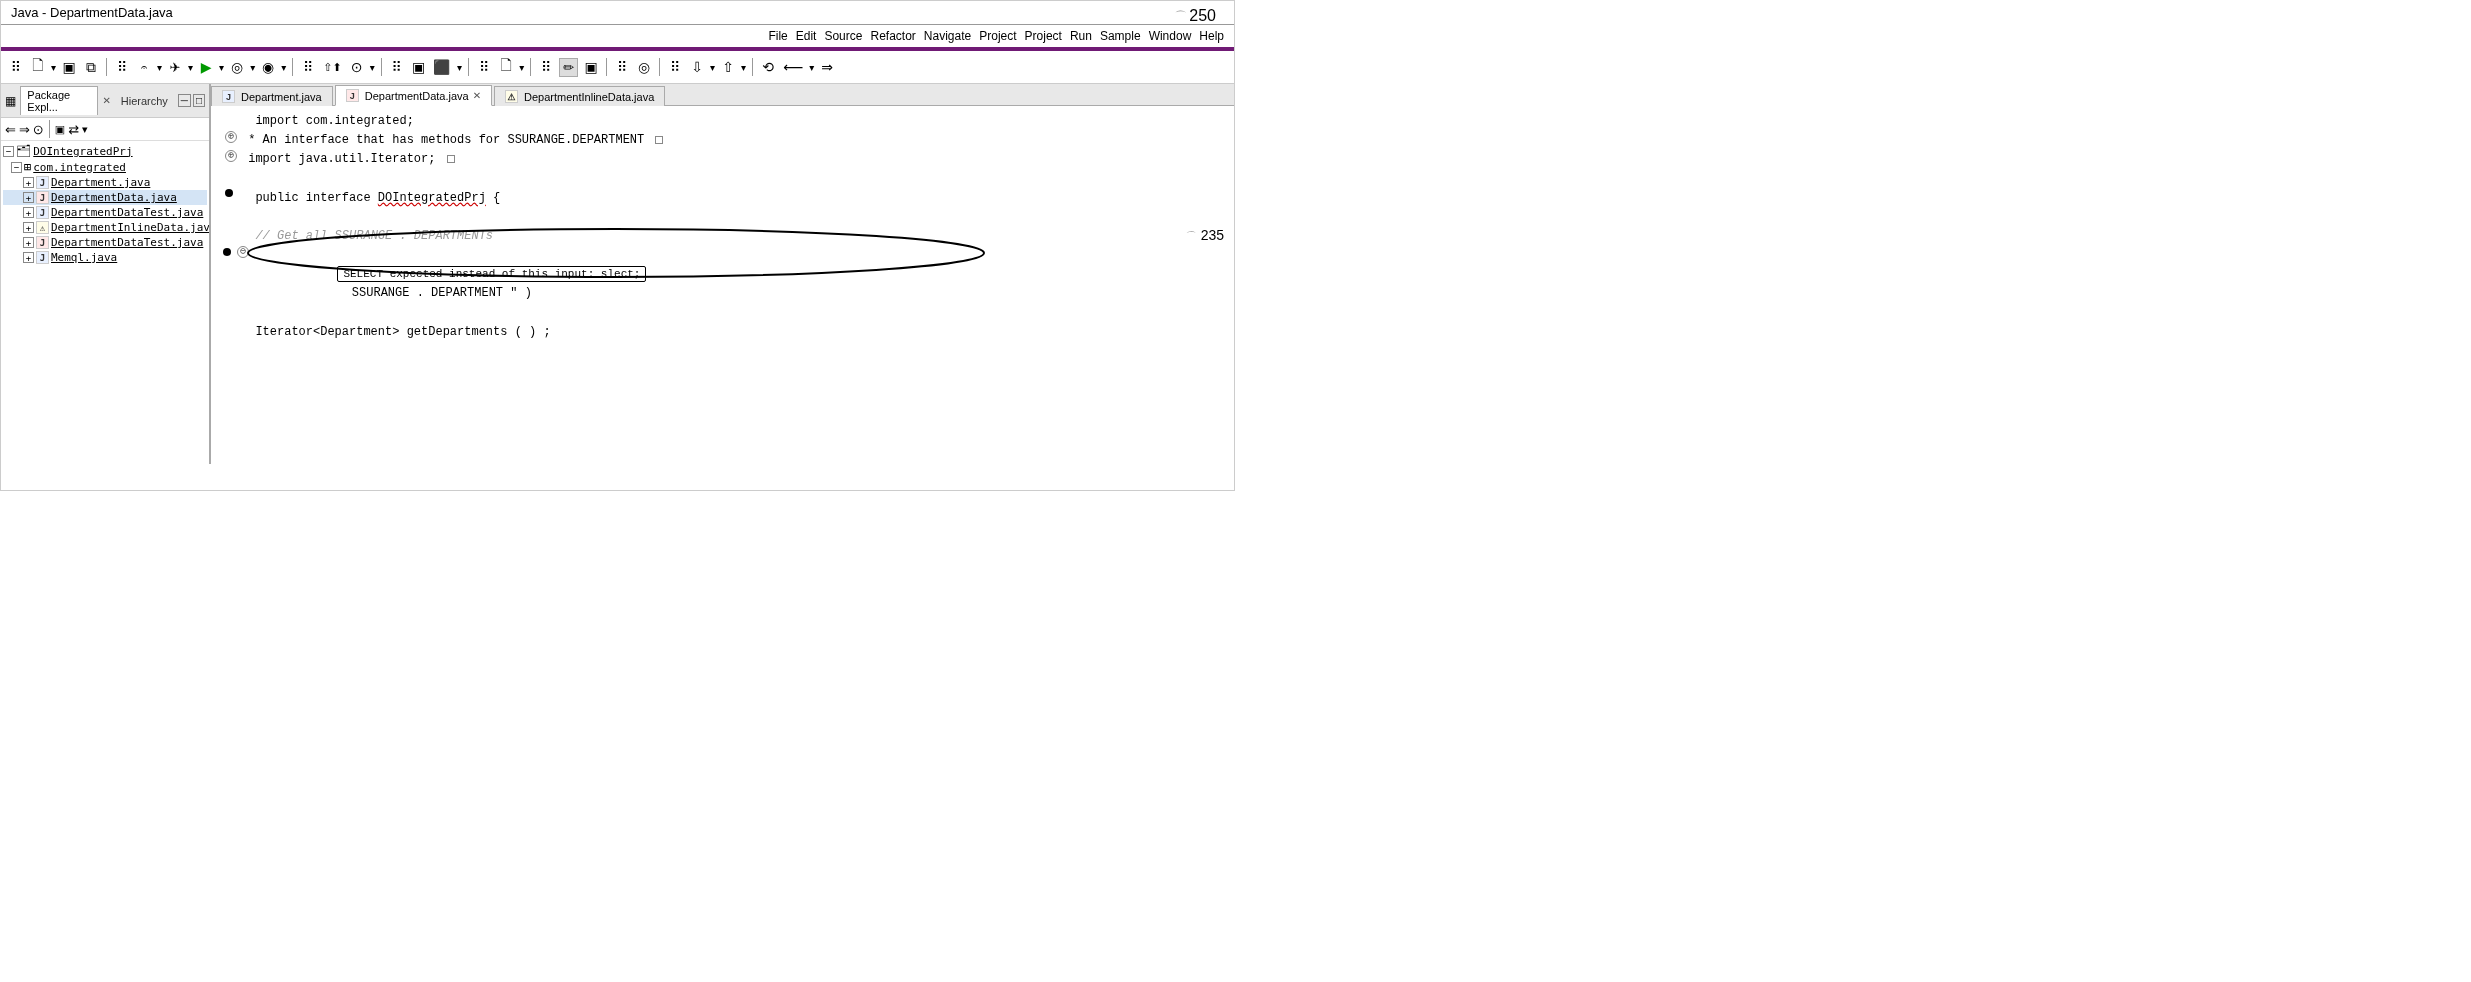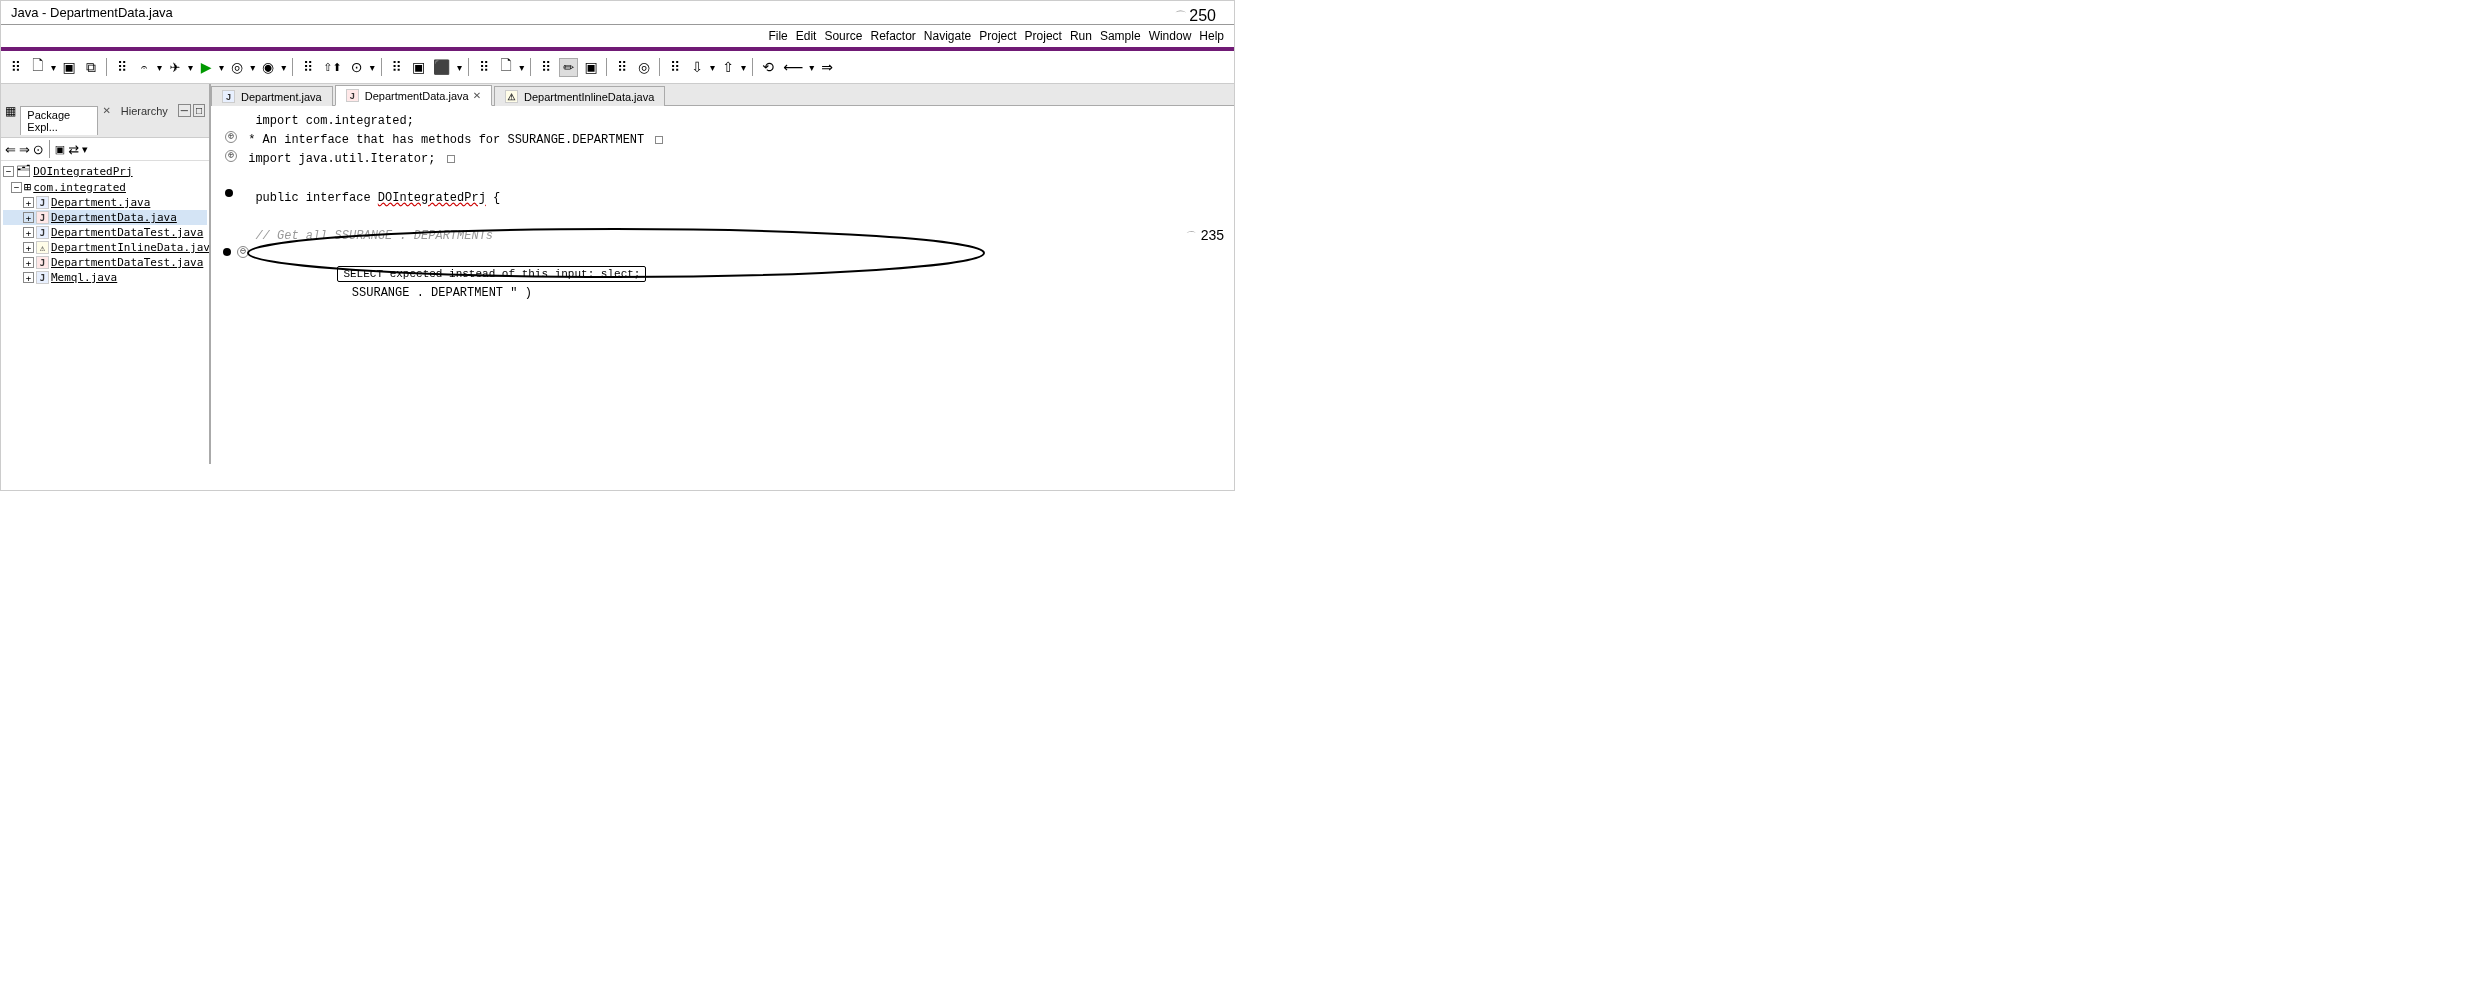--- a/index.html
+++ b/index.html
@@ -91,21 +91,20 @@
       padding: 2px 4px;
       gap: 4px;
       font-size: 11px;
     }
     .panel-tab-active {
       background: #fff;
       border: 1px solid #aaa;
       border-bottom: none;
       padding: 2px 6px;
       font-size: 11px;
-      margin-top: 20px;
     }
     .panel-tab-inactive {
       padding: 2px 6px;
       font-size: 11px;
       color: #333;
     }
     .close-x {
       font-size: 10px;
       cursor: pointer;
       color: #555;
@@ -509,20 +508,24 @@
           <span class="code-gutter" style="display:flex; gap:2px; align-items:center; width:30px;">
             <span class="bullet-dot"></span>
             <span style="border:1px solid #888; border-radius:50%; width:12px; height:12px; display:inline-flex; align-items:center; justify-content:center; font-size:10px; cursor:pointer;">⊖</span>
           </span>
           <span class="code-text">
             <span style="border:1px solid #000; border-radius:2px; padding:1px 5px; font-family:'Courier New',monospace; font-size:11px;">SELECT expected instead of this input: slect;</span>
             &nbsp;&nbsp;<span>SSURANGE . DEPARTMENT " )</span>
           </span>
         </div>
 
+        <div class="code-line">
+          <span class="code-gutter"></span>
+          <span class="code-text">  Iterator&lt;Department&gt; getDepartments ( ) ;</span>
+        </div>
 
         <svg style="position:absolute; top:120px; left:35px; pointer-events:none;" width="760" height="55">
           <ellipse cx="370" cy="27" rx="368" ry="24" fill="none" stroke="#000" stroke-width="2"></ellipse>
         </svg>
 
         <div style="position:absolute; top:118px; right:10px; font-size:14px; font-family:Arial;">
           <span style="font-size:11px; color:#999;">⌒</span> <span>235</span>
         </div>
 
       </div>

